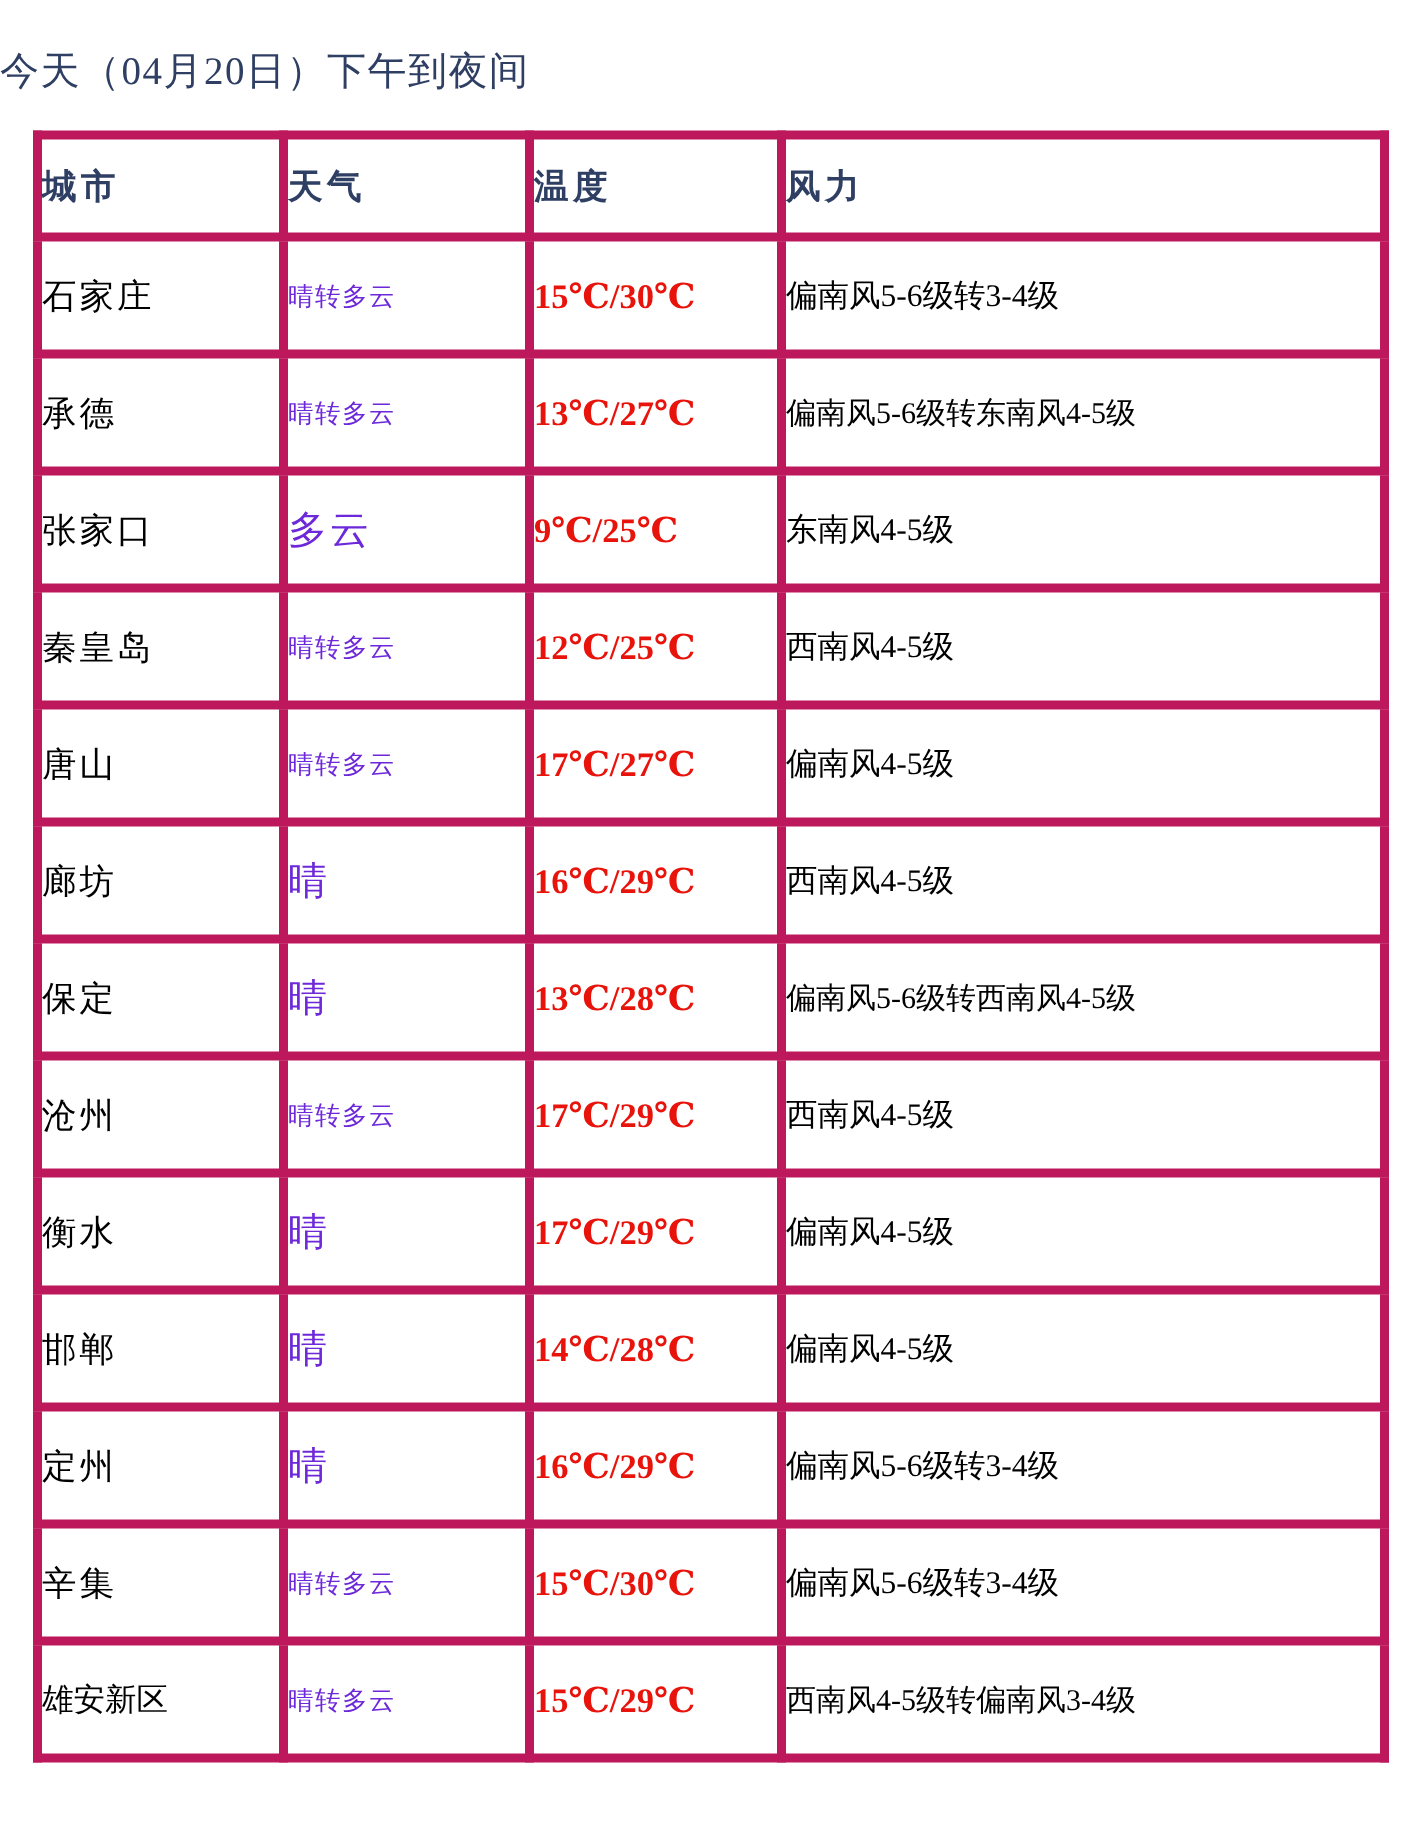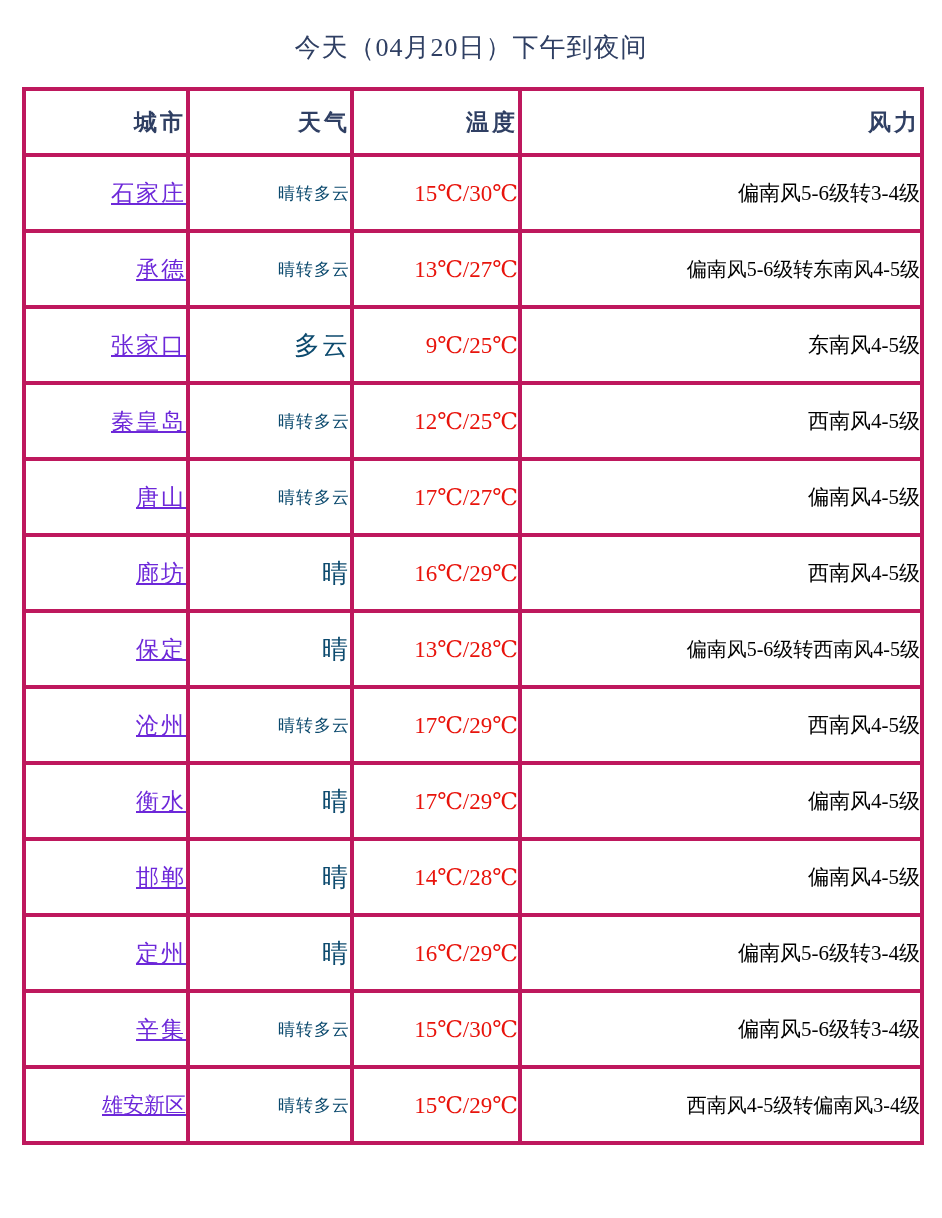--- a/index.html
+++ b/index.html
@@ -16,79 +16,79 @@
     overflow: hidden;
   }
   .page {
     width: 942px;
     height: 1218px;
     box-sizing: border-box;
     padding: 0;
     position: relative;
   }
   .title {
-    text-align: center;
+    text-align: left;
     font-size: 26px;
     color: #2f3f63;
     letter-spacing: 1px;
     padding: 30px 0 22px 0;
     font-family: "Liberation Serif", "DejaVu Serif", serif;
   }
   table.weather {
     border-collapse: collapse;
     width: 898px;
     margin: 0 22px;
     table-layout: fixed;
   }
   table.weather td, table.weather th {
-    border: 4px solid #be185d;
+    border: 6px solid #be185d;
     padding: 0;
-    text-align: right;
+    text-align: left;
     vertical-align: middle;
   }
   colgroup col.c-city  { width: 164px; }
   colgroup col.c-wx    { width: 164px; }
   colgroup col.c-temp  { width: 168px; }
   colgroup col.c-wind  { width: 402px; }
 
   thead th {
     height: 62px;
     font-size: 23px;
     font-weight: bold;
     color: #2f3f63;
     letter-spacing: 3px;
   }
   tbody td {
     height: 72px;
   }
   .city {
     font-size: 23px;
-    color: #6d28d9;
+    color: #000000;
     letter-spacing: 2px;
-    text-decoration: underline;
   }
   .city.small {
     font-size: 21px;
     letter-spacing: 0px;
   }
   .wx {
     font-size: 17px;
-    color: #0c4a6e;
+    color: #6d28d9;
     letter-spacing: 1px;
   }
   .wx.big {
     font-size: 26px;
     letter-spacing: 2px;
   }
   .temp {
     font-size: 23px;
     color: #e8140c;
     font-family: "Liberation Serif", "DejaVu Serif", serif;
     letter-spacing: 0px;
     white-space: nowrap;
+    font-weight: bold;
   }
   .wind {
     font-size: 21px;
     color: #000000;
     letter-spacing: 0px;
     white-space: nowrap;
   }
   .wind.small {
     font-size: 20px;
   }

